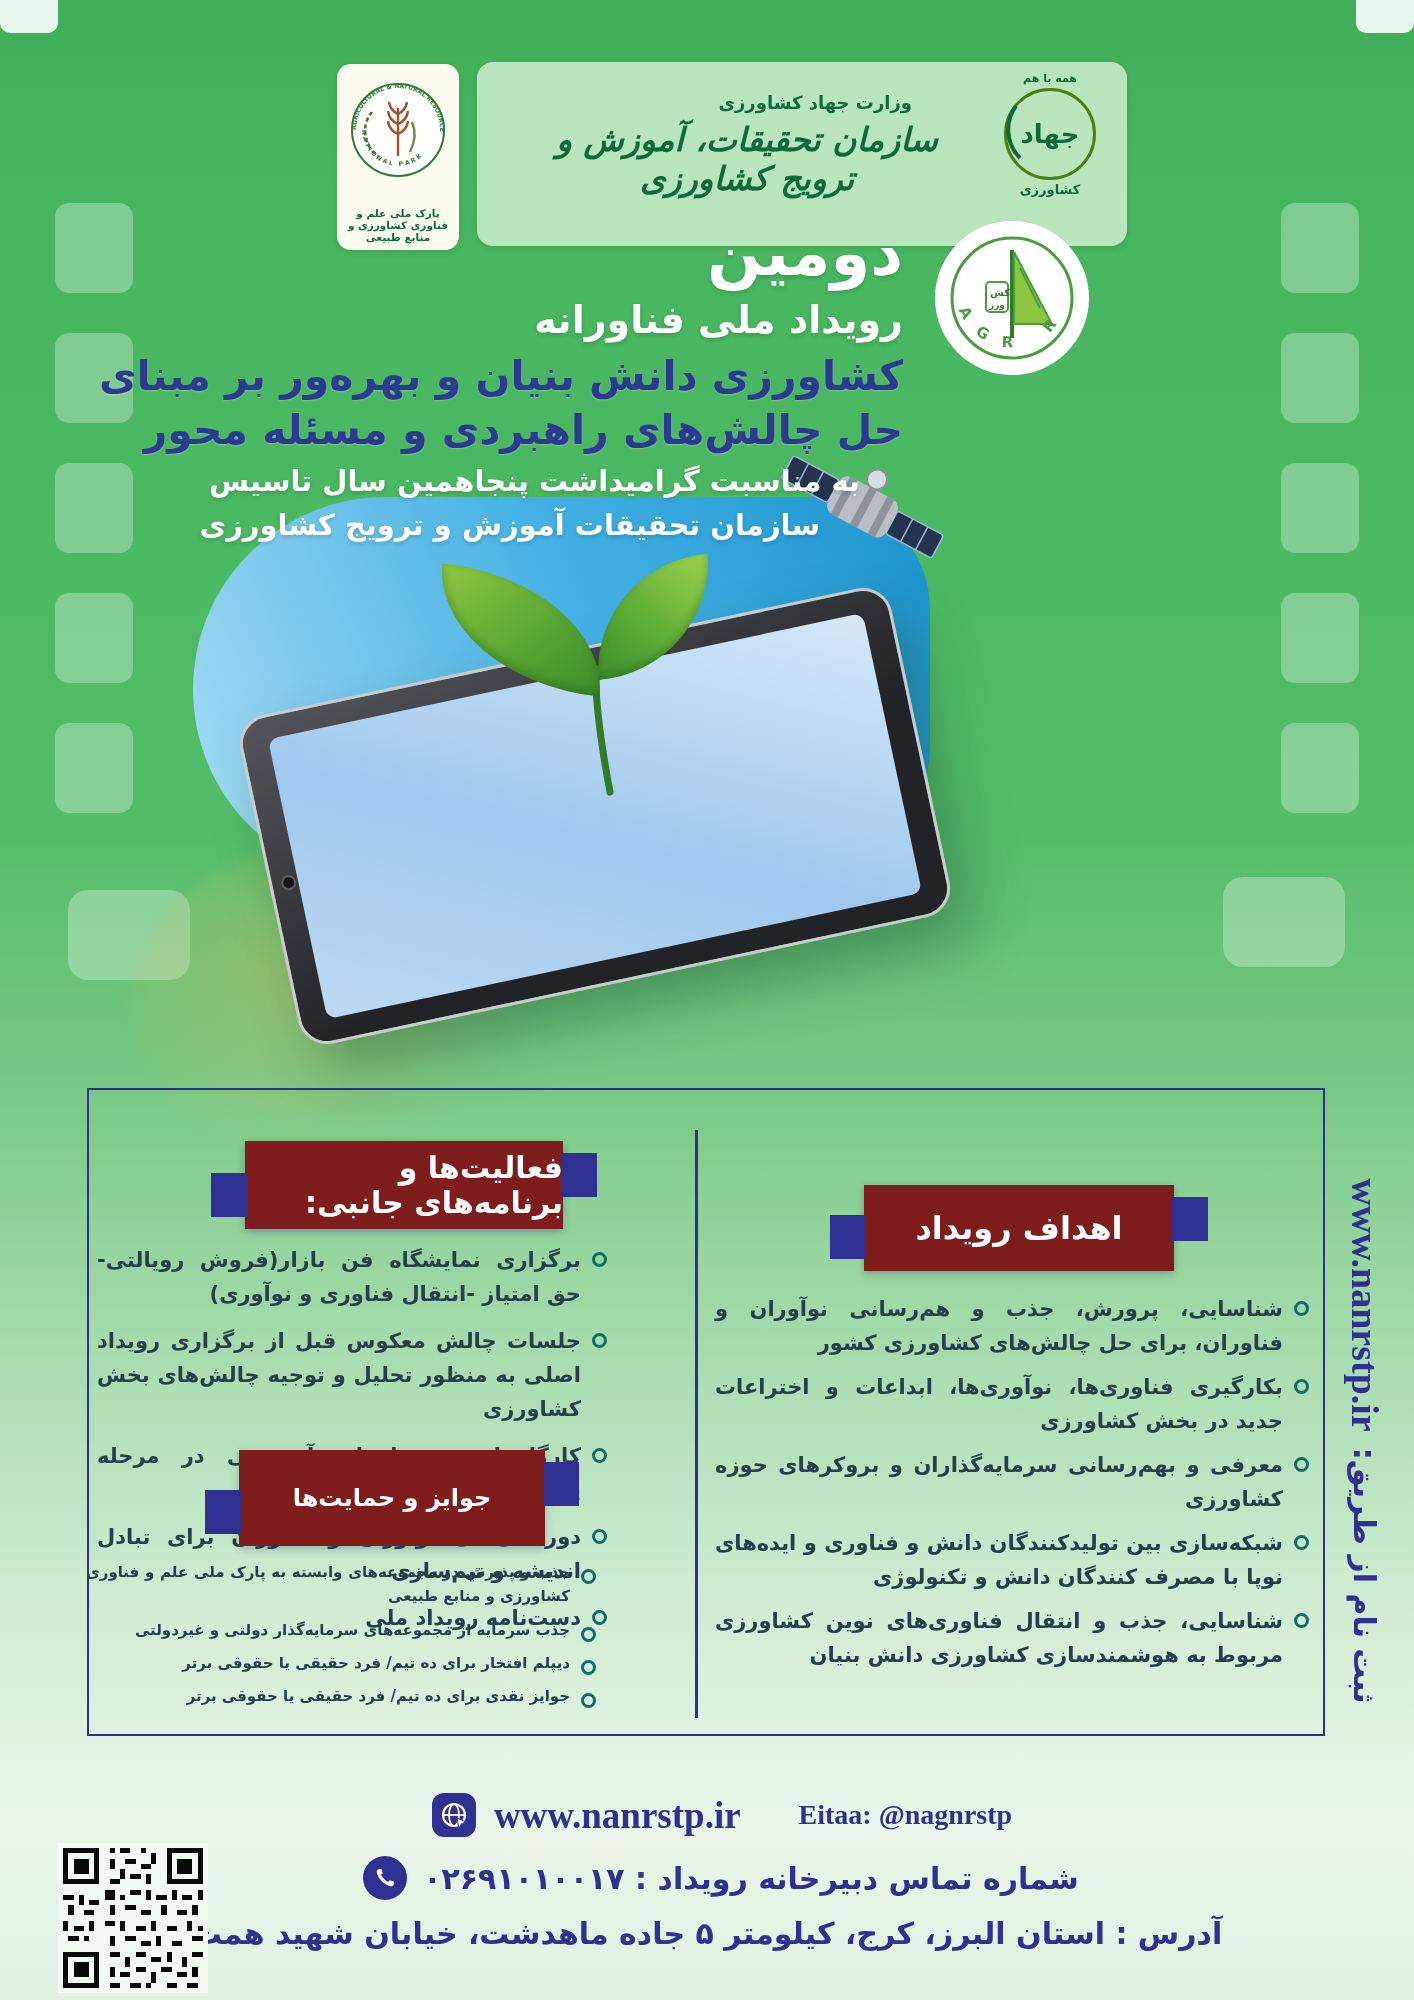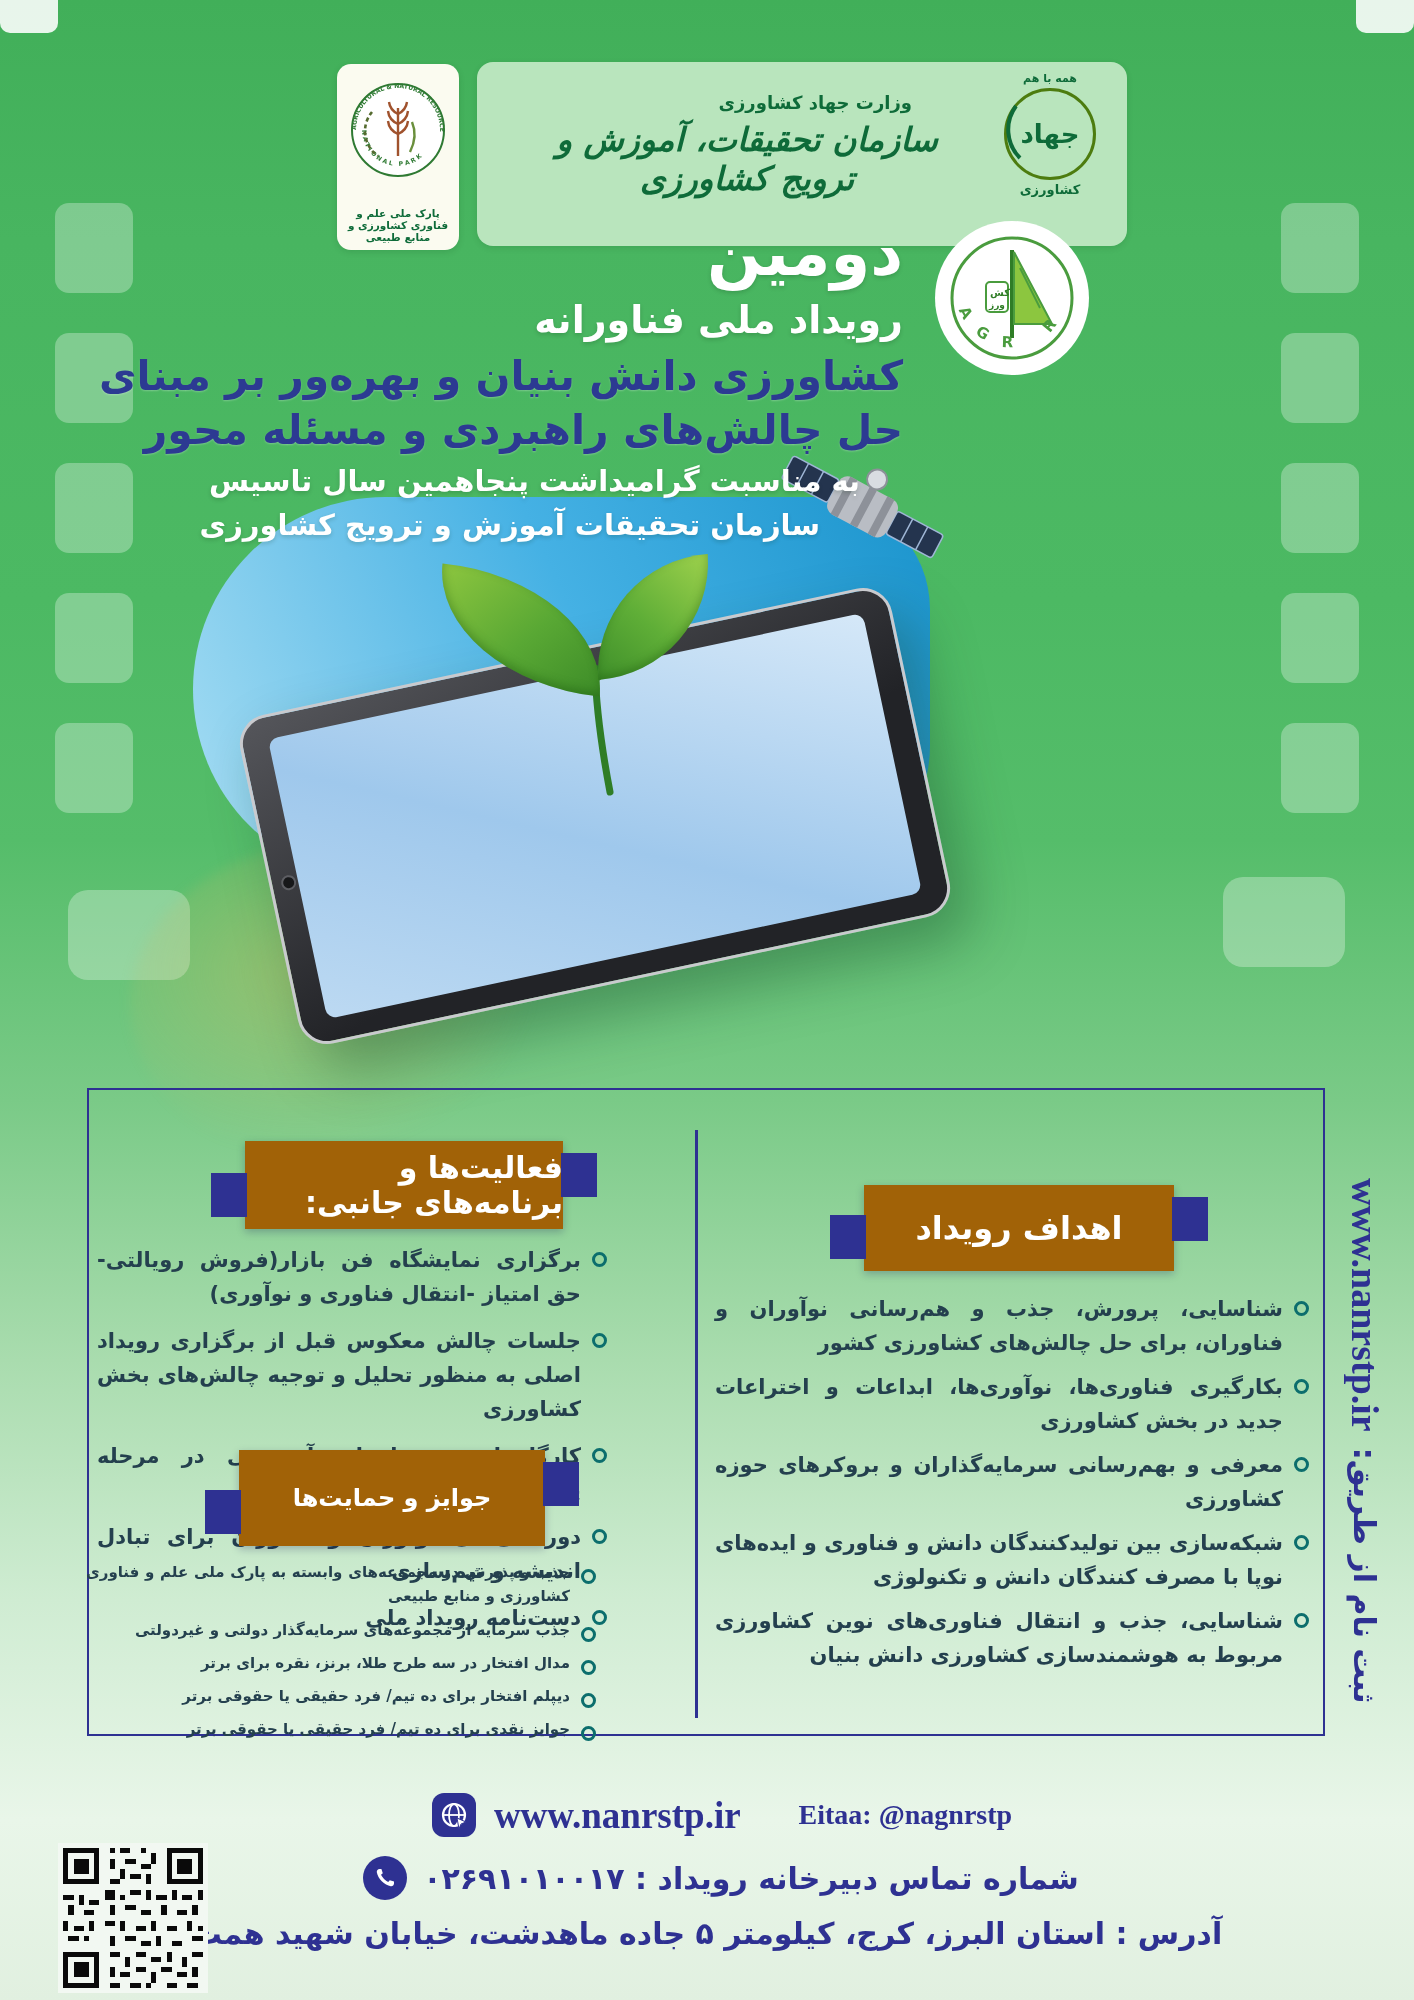--- a/index.html
+++ b/index.html
@@ -44,21 +44,21 @@
   .leaf{position:absolute;}
   .leaf-l{left:436px;top:572px;width:170px;height:116px;border-radius:0 100% 0 100%;transform:rotate(6deg);
           background:linear-gradient(135deg,#8dc63f 0%,#59a834 55%,#3d8c28 100%);
           box-shadow:inset 0 -4px 10px rgba(20,80,10,.35);}
   .leaf-r{left:594px;top:558px;width:118px;height:118px;border-radius:100% 0 100% 0;transform:rotate(-4deg);
           background:linear-gradient(225deg,#9ed14c 0%,#5fae37 55%,#3f8f2a 100%);
           box-shadow:inset 0 -4px 10px rgba(20,80,10,.35);}
   
   .content-box{left:87px;top:1088px;width:1234px;height:644px;border:2.5px solid #2e3192;}
   .divider{left:695px;top:1130px;width:3px;height:588px;background:#2e3192;}
-  .ribbon{position:absolute;background:#a16207;color:#fff;display:flex;align-items:center;justify-content:center;
+  .ribbon{position:absolute;background:#7f1d1d;color:#fff;display:flex;align-items:center;justify-content:center;
           font-weight:bold;direction:rtl;box-shadow:0 3px 8px rgba(10,10,80,.25);}
   .ribbon::before,.ribbon::after{content:"";position:absolute;background:#2e3192;width:36px;height:44px;}
   .ribbon::before{right:-34px;top:12px;}
   .ribbon::after{left:-34px;bottom:12px;}
   ul.blist{list-style:none;margin:0;padding:0;direction:rtl;text-align:justify;color:#24404e;font-weight:bold;}
   ul.blist li{position:relative;padding-right:30px;margin-bottom:13px;line-height:1.62;}
   ul.blist li::before{content:"";position:absolute;right:4px;top:9px;width:9px;height:9px;border:3px solid #0c6e6d;
                       border-radius:50%;}
   
   .reg-vert{left:1055px;top:1418px;width:620px;height:46px;transform:rotate(90deg);direction:rtl;
@@ -196,21 +196,20 @@
   <li>دورهمی‌های نوآوران و فناوران برای تبادل اندیشه و تیم‌سازی</li>
   <li>دست‌نامه رویداد ملی</li>
 </ul>
 
 <div class="ribbon" style="left:239px;top:1450px;width:306px;height:96px;font-size:24px;">
   <span>جوایز و حمایت‌ها</span>
 </div>
 <ul class="blist abs" style="left:86px;top:1560px;width:514px;font-size:15px;">
   <li style="margin-bottom:9px;">جذب و پذیرش در مجموعه‌های وابسته به پارک ملی علم و فناوری کشاورزی و منابع طبیعی</li>
   <li style="margin-bottom:9px;">جذب سرمایه از مجموعه‌های سرمایه‌گذار دولتی و غیردولتی</li>
-  <li style="margin-bottom:9px;">مدال افتخار در سه طرح طلا، برنز، نقره برای برتر</li>
   <li style="margin-bottom:9px;">دیپلم افتخار برای ده تیم/ فرد حقیقی یا حقوقی برتر</li>
   <li style="margin-bottom:9px;">جوایز نقدی برای ده تیم/ فرد حقیقی یا حقوقی برتر</li>
 </ul>
 
 <div class="ribbon" style="left:864px;top:1185px;width:310px;height:86px;font-size:32px;">
   <span>اهداف رویداد</span>
 </div>
 <ul class="blist abs" style="left:715px;top:1292px;width:598px;font-size:21px;">
   <li style="margin-bottom:10px;">شناسایی، پرورش، جذب و هم‌رسانی نوآوران و فناوران، برای حل چالش‌های کشاورزی کشور</li>
   <li style="margin-bottom:10px;">بکارگیری فناوری‌ها، نوآوری‌ها، ابداعات و اختراعات جدید در بخش کشاورزی</li>

